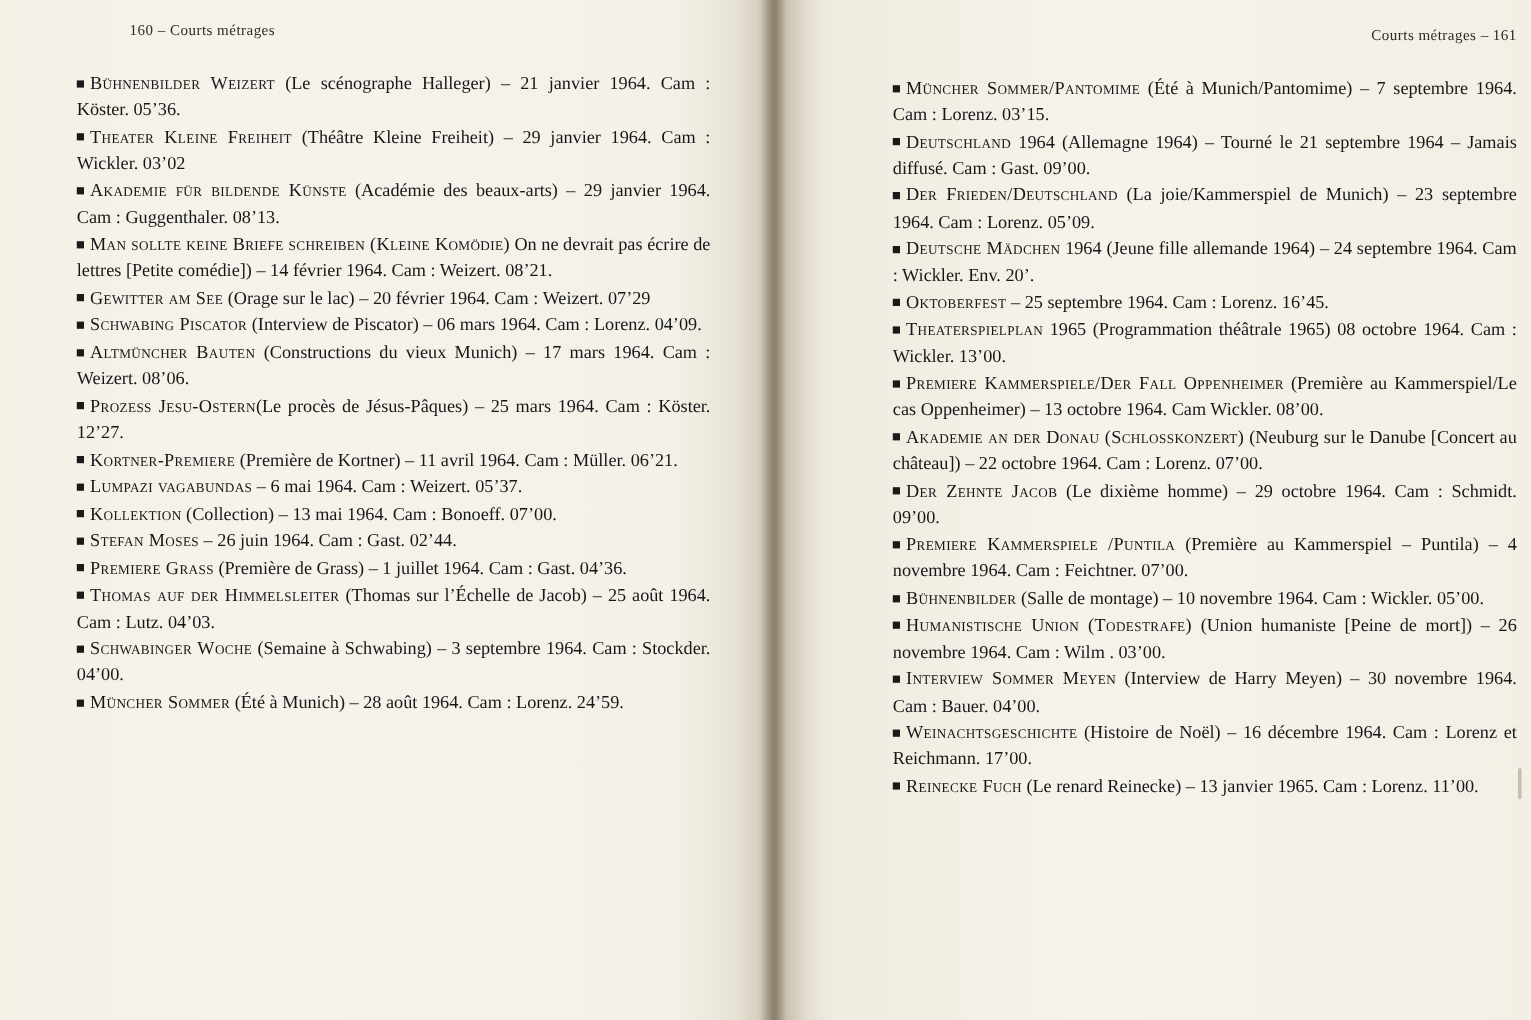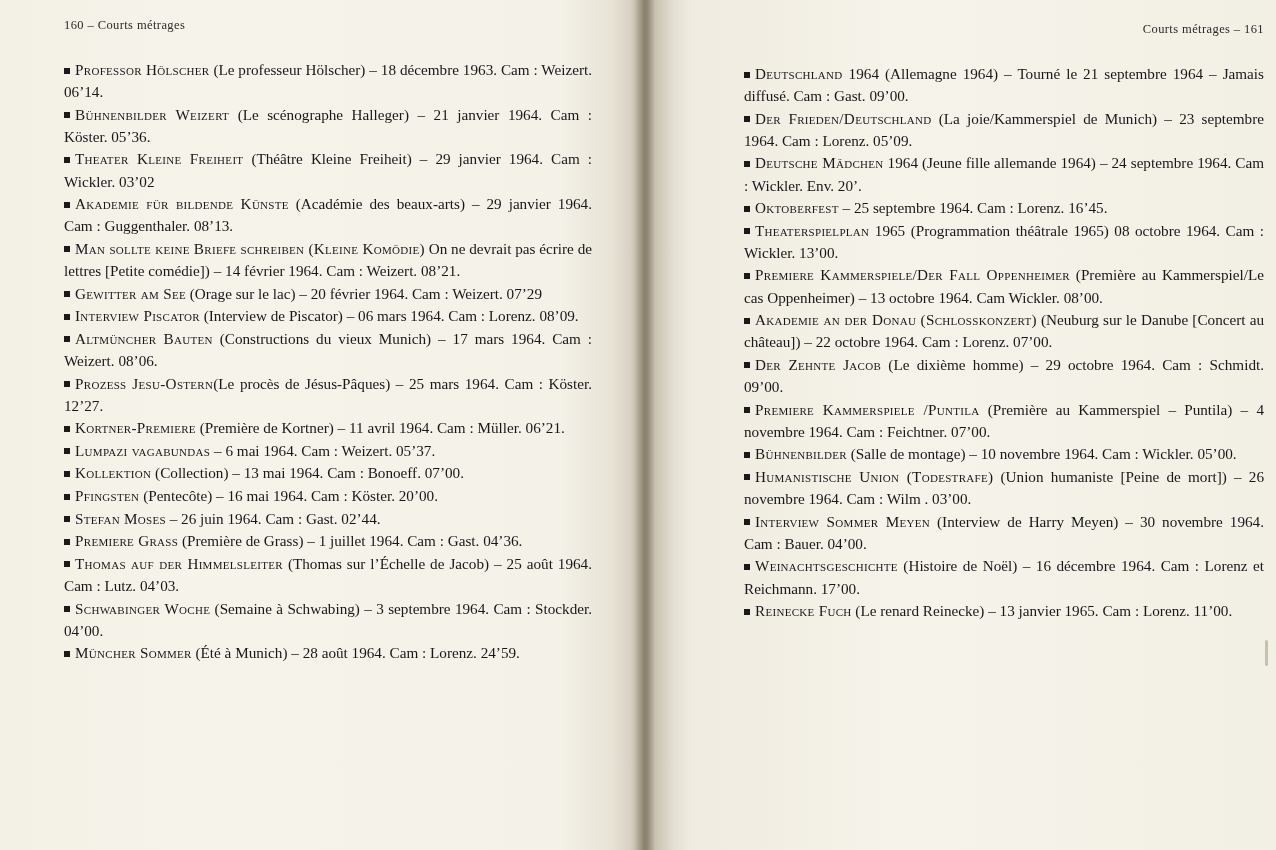--- a/index.html
+++ b/index.html
@@ -39,21 +39,21 @@
     width: 628px;
     padding: 22px 48px 20px 60px;
   }
   .folio {
     font-size: 12.5px;
     letter-spacing: 0.4px;
     color: #2a2a2a;
     margin-bottom: 26px;
     font-family: "Liberation Serif", serif;
   }
-  .folio-left { text-align: left; }
+  .folio-left { text-align: left; margin-left: 44px; }
   .folio-right { text-align: right; }
 
   .entries {
     font-size: 15.2px;
     line-height: 1.455;
     text-align: justify;
     color: #17171a;
   }
   .entry {
     margin: 0 0 0.5px 0;
@@ -98,44 +98,43 @@
   }
 </style>
 </head>
 <body>
 
 <div class="book">
 
   <div class="page page-left">
     <div class="folio folio-left">160 – Courts métrages</div>
     <div class="entries" id="left-entries">
-        <p class="entry"><span class="bullet"></span><span class="sc">Professor Hölscher</span><span class="rest"> (Le professeur Hölscher) – 18 décembre 1963. Cam : Weizert. 06’14.</span></p>
         <p class="entry"><span class="bullet"></span><span class="sc">Bühnenbilder Weizert</span><span class="rest"> (Le scénographe Halleger) – 21 janvier 1964. Cam : Köster. 05’36.</span></p>
         <p class="entry"><span class="bullet"></span><span class="sc">Theater Kleine Freiheit</span><span class="rest"> (Théâtre Kleine Freiheit) – 29 janvier 1964. Cam : Wickler. 03’02</span></p>
         <p class="entry"><span class="bullet"></span><span class="sc">Akademie für bildende Künste</span><span class="rest"> (Académie des beaux-arts) – 29 janvier 1964. Cam : Guggenthaler. 08’13.</span></p>
         <p class="entry"><span class="bullet"></span><span class="sc">Man sollte keine Briefe schreiben (Kleine Komödie)</span><span class="rest"> On ne devrait pas écrire de lettres [Petite comédie]) – 14 février 1964. Cam : Weizert. 08’21.</span></p>
         <p class="entry"><span class="bullet"></span><span class="sc">Gewitter am See</span><span class="rest"> (Orage sur le lac) – 20 février 1964. Cam : Weizert. 07’29</span></p>
-        <p class="entry"><span class="bullet"></span><span class="sc">Interview Piscator</span><span class="rest"> (Interview de Piscator) – 06 mars 1964. Cam : Lorenz. 08’09.</span></p>
+        <p class="entry"><span class="bullet"></span><span class="sc">Schwabing Piscator</span><span class="rest"> (Interview de Piscator) – 06 mars 1964. Cam : Lorenz. 04’09.</span></p>
         <p class="entry"><span class="bullet"></span><span class="sc">Altmüncher Bauten</span><span class="rest"> (Constructions du vieux Munich) – 17 mars 1964. Cam : Weizert. 08’06.</span></p>
         <p class="entry"><span class="bullet"></span><span class="sc">Prozess Jesu-Ostern</span><span class="rest">(Le procès de Jésus-Pâques) – 25 mars 1964. Cam : Köster. 12’27.</span></p>
         <p class="entry"><span class="bullet"></span><span class="sc">Kortner-Premiere</span><span class="rest"> (Première de Kortner) – 11 avril 1964. Cam : Müller. 06’21.</span></p>
         <p class="entry"><span class="bullet"></span><span class="sc">Lumpazi vagabundas</span><span class="rest"> – 6 mai 1964. Cam : Weizert. 05’37.</span></p>
         <p class="entry"><span class="bullet"></span><span class="sc">Kollektion</span><span class="rest"> (Collection) – 13 mai 1964. Cam : Bonoeff. 07’00.</span></p>
-        <p class="entry"><span class="bullet"></span><span class="sc">Pfingsten</span><span class="rest"> (Pentecôte) – 16 mai 1964. Cam : Köster. 20’00.</span></p>
         <p class="entry"><span class="bullet"></span><span class="sc">Stefan Moses</span><span class="rest"> – 26 juin 1964. Cam : Gast. 02’44.</span></p>
         <p class="entry"><span class="bullet"></span><span class="sc">Premiere Grass</span><span class="rest"> (Première de Grass) – 1 juillet 1964. Cam : Gast. 04’36.</span></p>
         <p class="entry"><span class="bullet"></span><span class="sc">Thomas auf der Himmelsleiter</span><span class="rest"> (Thomas sur l’Échelle de Jacob) – 25 août 1964. Cam : Lutz. 04’03.</span></p>
         <p class="entry"><span class="bullet"></span><span class="sc">Schwabinger Woche</span><span class="rest"> (Semaine à Schwabing) – 3 septembre 1964. Cam : Stockder. 04’00.</span></p>
         <p class="entry"><span class="bullet"></span><span class="sc">Müncher Sommer</span><span class="rest"> (Été à Munich) – 28 août 1964. Cam : Lorenz. 24’59.</span></p>
       </div>
   </div>
 
   <div class="page page-right">
     <div class="folio folio-right">Courts métrages – 161</div>
     <div class="entries" id="right-entries">
+        <p class="entry"><span class="bullet"></span><span class="sc">Müncher Sommer/Pantomime</span><span class="rest"> (Été à Munich/Pantomime) – 7 septembre 1964. Cam : Lorenz. 03’15.</span></p>
         <p class="entry"><span class="bullet"></span><span class="sc">Deutschland</span><span class="rest"> 1964 (Allemagne 1964) – Tourné le 21 septembre 1964 – Jamais diffusé. Cam : Gast. 09’00.</span></p>
         <p class="entry"><span class="bullet"></span><span class="sc">Der Frieden/Deutschland</span><span class="rest"> (La joie/Kammerspiel de Munich) – 23 septembre 1964. Cam : Lorenz. 05’09.</span></p>
         <p class="entry"><span class="bullet"></span><span class="sc">Deutsche Mädchen</span><span class="rest"> 1964 (Jeune fille allemande 1964) – 24 septembre 1964. Cam : Wickler. Env. 20’.</span></p>
         <p class="entry"><span class="bullet"></span><span class="sc">Oktoberfest</span><span class="rest"> – 25 septembre 1964. Cam : Lorenz. 16’45.</span></p>
         <p class="entry"><span class="bullet"></span><span class="sc">Theaterspielplan</span><span class="rest"> 1965 (Programmation théâtrale 1965) 08 octobre 1964. Cam : Wickler. 13’00.</span></p>
         <p class="entry"><span class="bullet"></span><span class="sc">Premiere Kammerspiele/Der Fall Oppenheimer</span><span class="rest"> (Première au Kammerspiel/Le cas Oppenheimer) – 13 octobre 1964. Cam Wickler. 08’00.</span></p>
         <p class="entry"><span class="bullet"></span><span class="sc">Akademie an der Donau (Schlosskonzert)</span><span class="rest"> (Neuburg sur le Danube [Concert au château]) – 22 octobre 1964. Cam : Lorenz. 07’00.</span></p>
         <p class="entry"><span class="bullet"></span><span class="sc">Der Zehnte Jacob</span><span class="rest"> (Le dixième homme) – 29 octobre 1964. Cam : Schmidt. 09’00.</span></p>
         <p class="entry"><span class="bullet"></span><span class="sc">Premiere Kammerspiele /Puntila</span><span class="rest"> (Première au Kammerspiel – Puntila) – 4 novembre 1964. Cam : Feichtner. 07’00.</span></p>
         <p class="entry"><span class="bullet"></span><span class="sc">Bühnenbilder</span><span class="rest"> (Salle de montage) – 10 novembre 1964. Cam : Wickler. 05’00.</span></p>

